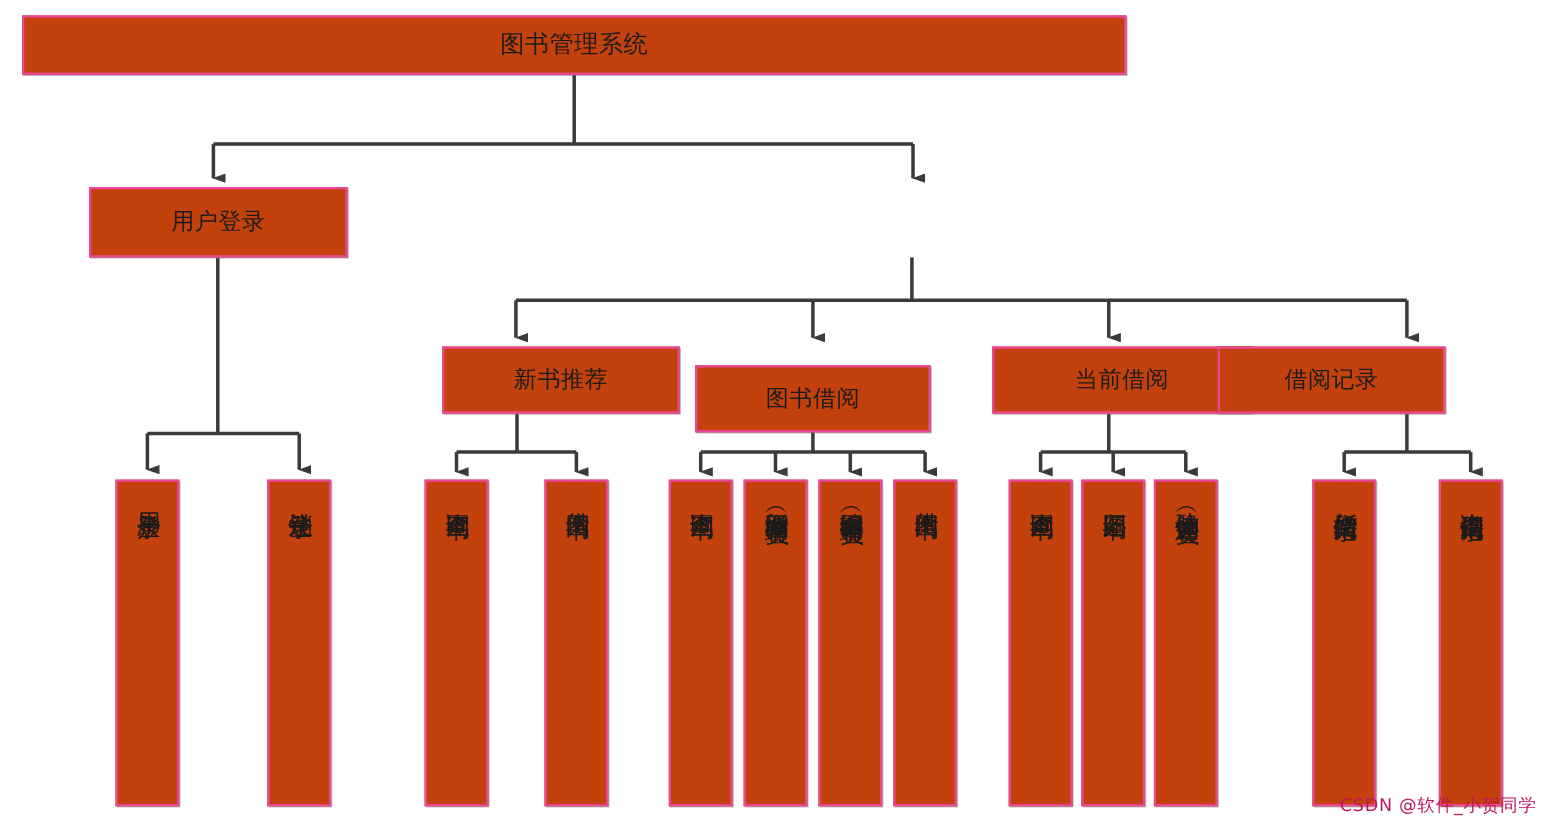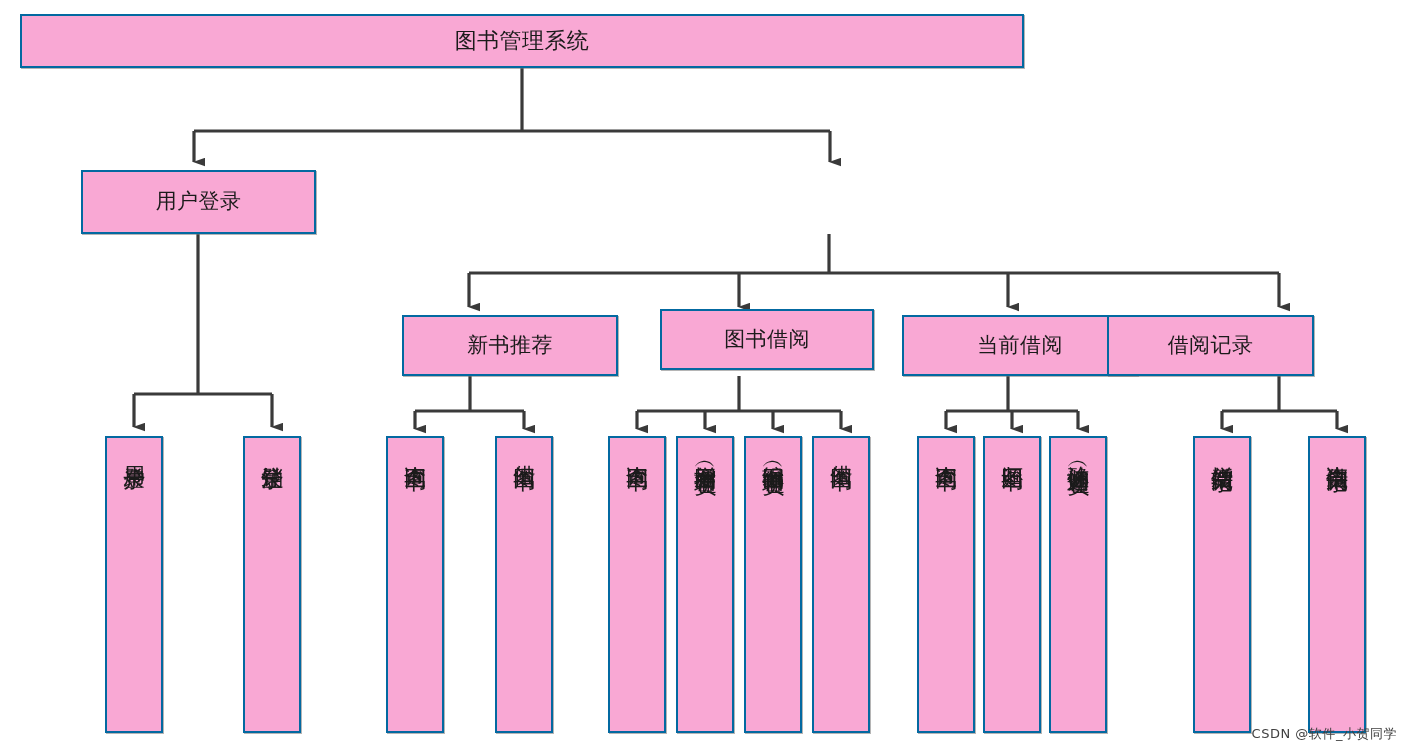--- a/index.html
+++ b/index.html
@@ -16,22 +16,22 @@
     width:1405px;height:747px;
   }
   svg.connectors{
     position:absolute;left:0;top:0;
     width:1405px;height:747px;
     pointer-events:none;
   }
   .node{
     position:absolute;
     box-sizing:border-box;
-    background:#f9a8d4;
-    border:2px solid #0369a1;
+    background:#c2410c;
+    border:2px solid #ec4899;
     box-shadow:1px 1px 0 0 rgba(120,120,120,.55);
     display:flex;
     align-items:center;
     justify-content:center;
     color:#1b1b1b;
   }
   .node .label{
     display:block;
     white-space:nowrap;
     letter-spacing:.02em;
@@ -54,22 +54,22 @@
     font-size:22px;
     line-height:1.12;
     letter-spacing:.06em;
     white-space:normal;
     max-height:286px;
   }
   .watermark{
     position:absolute;
     right:8px;
     bottom:4px;
-    font-size:13px;
-    color:#404040;
+    font-size:16px;
+    color:#be185d;
     letter-spacing:.04em;
     white-space:nowrap;
     user-select:none;
   }
 </style>
 </head>
 <body>
 
 <div id="diagram-root">
 
@@ -131,21 +131,21 @@
     <span class="label">图书管理系统</span>
   </div>
 
   <div class="node h" style="left:81px;top:170px;width:235px;height:64px;">
     <span class="label">用户登录</span>
   </div>
 
   <div class="node h" style="left:362px;top:315px;width:216px;height:61px;margin-left:40px;">
     <span class="label">新书推荐</span>
   </div>
-  <div class="node h" style="left:632px;top:309px;width:214px;height:61px;margin-left:28px;">
+  <div class="node h" style="left:632px;top:332px;width:214px;height:61px;">
     <span class="label">图书借阅</span>
   </div>
   <div class="node h" style="left:902px;top:315px;width:236px;height:61px;">
     <span class="label">当前借阅</span>
   </div>
   <div class="node h" style="left:1107px;top:315px;width:207px;height:61px;">
     <span class="label">借阅记录</span>
   </div>
 
   <div class="node v" style="left:105px;top:436px;width:58px;height:297px;">

